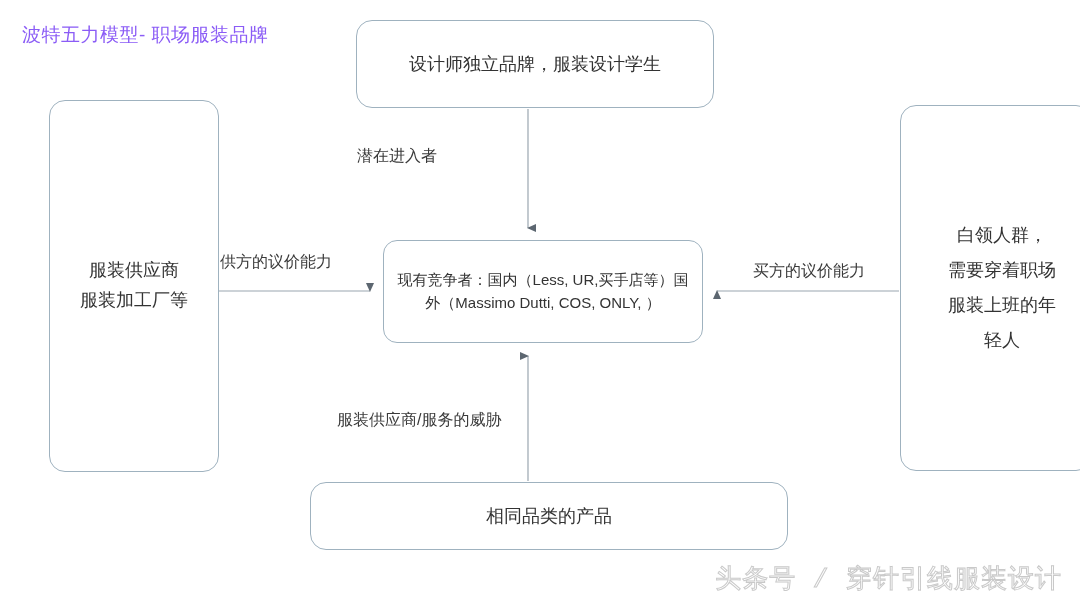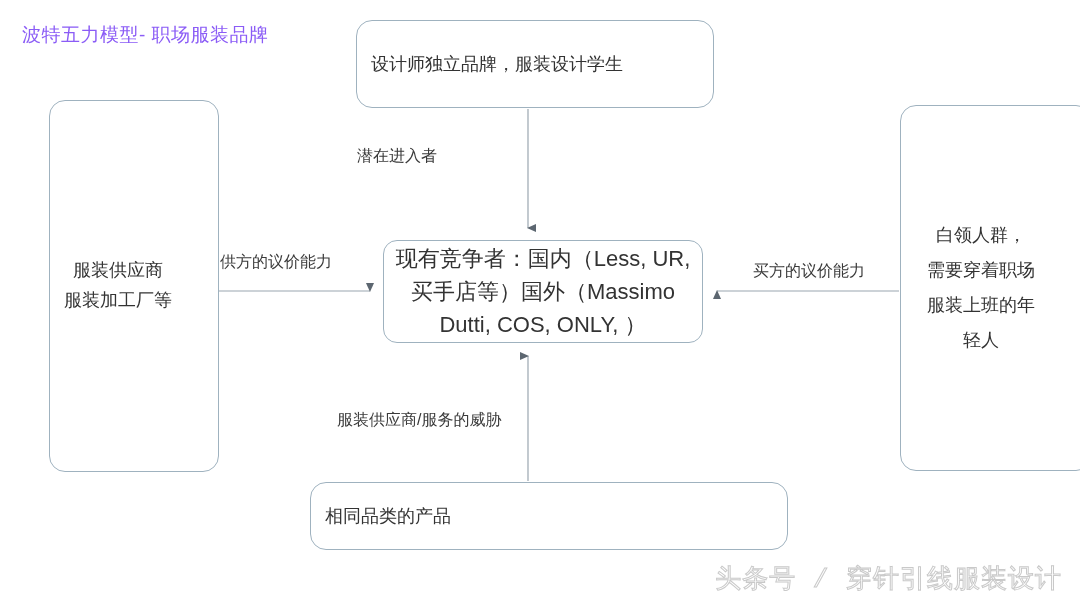--- a/index.html
+++ b/index.html
@@ -31,21 +31,21 @@
     pointer-events: none;
   }
   .node {
     position: absolute;
     box-sizing: border-box;
     border: 1px solid #9fb2bf;
     border-radius: 14px;
     background: #ffffff;
     display: flex;
     align-items: center;
-    justify-content: flex-start;
+    justify-content: center;
     text-align: center;
     color: #333333;
     box-shadow: 0 0 0 0 rgba(0,0,0,0);
   }
   .node .node-text {
     display: block;
     padding: 0 14px;
     line-height: 1.45;
     color: #333333;
     white-space: pre-line;
@@ -81,21 +81,21 @@
   }
   #node-suppliers .node-text { font-size: 18px; line-height: 1.65; }
 
   #node-rivalry {
     left: 383px;
     top: 240px;
     width: 320px;
     height: 103px;
     border-radius: 14px;
   }
-  #node-rivalry .node-text { font-size: 22px; line-height: 1.5; padding: 0 10px; }
+  #node-rivalry .node-text { font-size: 15px; line-height: 1.5; padding: 0 10px; }
 
   #node-buyers {
     left: 900px;
     top: 105px;
     width: 192px;
     height: 366px;
     border-radius: 16px;
     padding-left: 12px;
   }
   #node-buyers .node-text { font-size: 18px; line-height: 1.95; }

